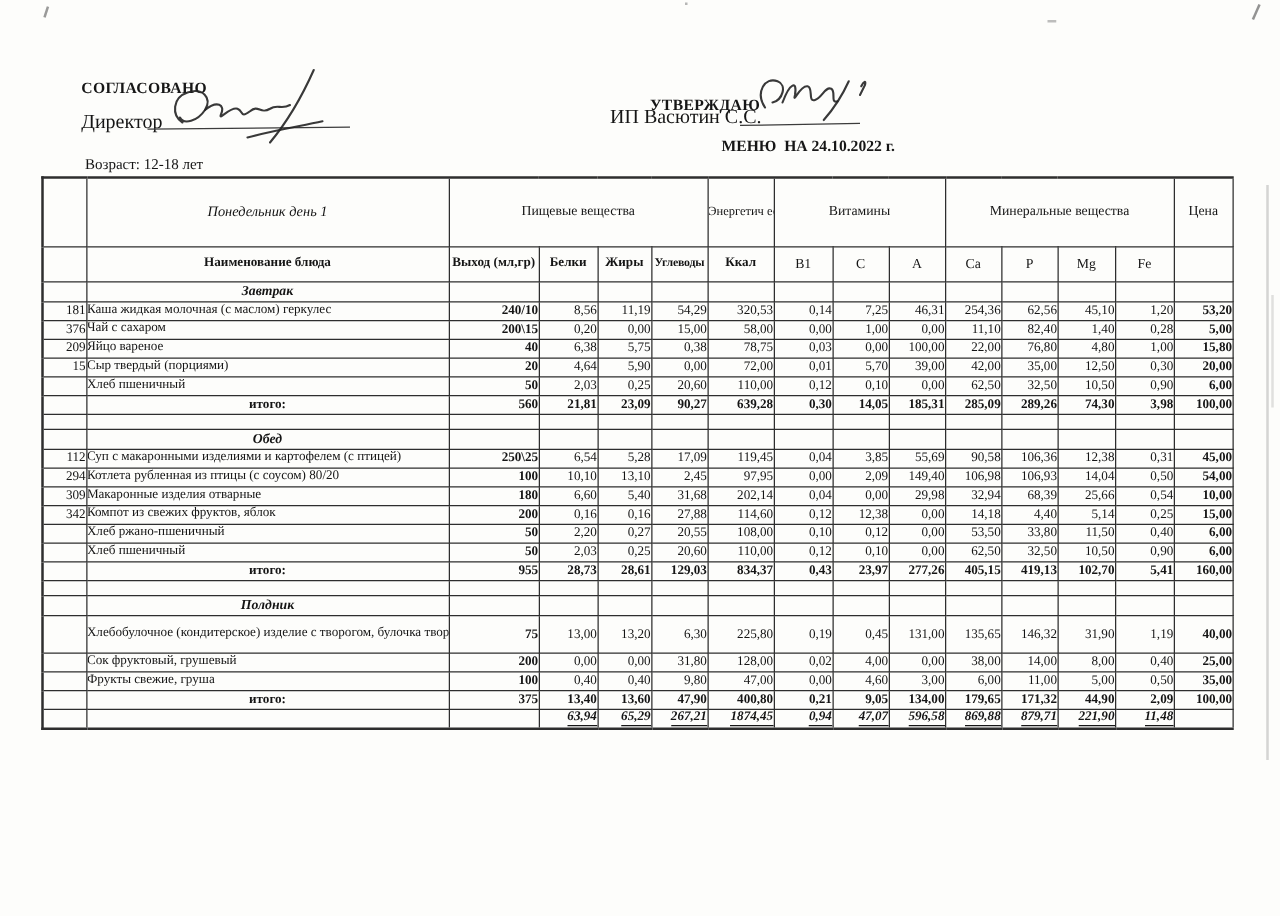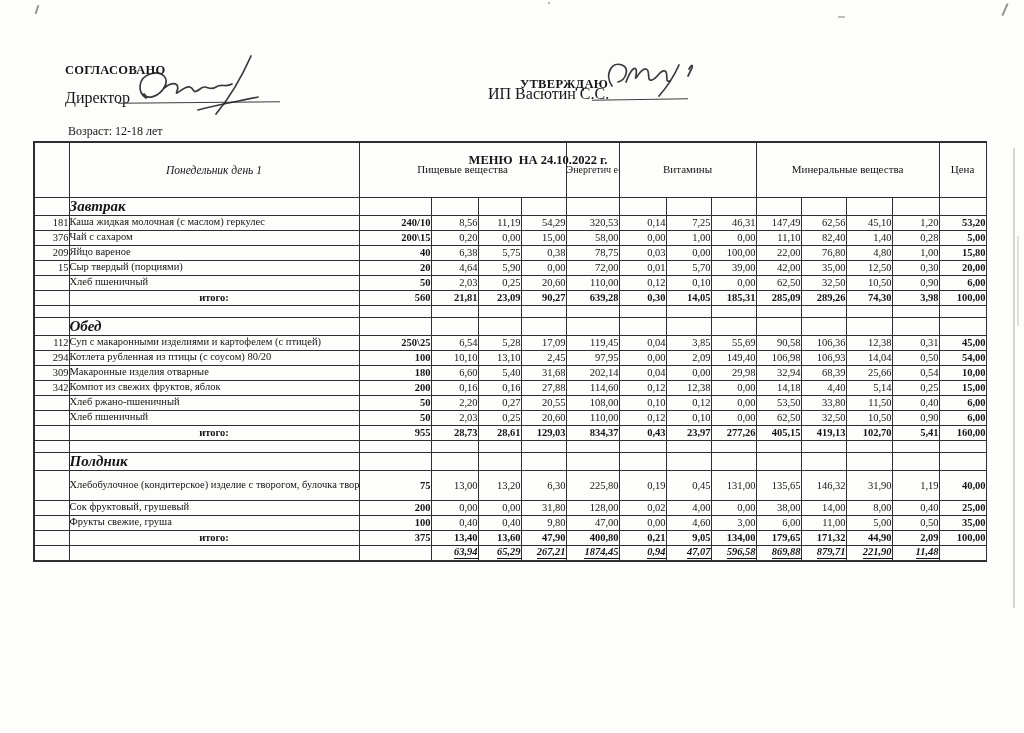--- a/index.html
+++ b/index.html
@@ -16,22 +16,22 @@
   .hdr-role{position:absolute;font-size:16px;}
   .hdr-role-left{left:65px;top:89px;}
   .hdr-role-right{left:488px;top:85px;}
   .sig-line{position:absolute;border-bottom:1.2px solid #3c3c3c;height:0;}
   .sig-line-left{left:118px;top:102px;width:162px;transform:rotate(-.6deg);}
   .sig-line-right{left:592px;top:99px;width:96px;transform:rotate(-1deg);}
   .sig-svg{position:absolute;}
   .sig-svg path{fill:none;stroke:#232323;stroke-width:1.7;stroke-linecap:round;opacity:.9;}
   .sig-director{left:130px;top:52px;}
   .sig-vasyutin{left:596px;top:54px;}
-  .menu-title{position:absolute;left:338px;top:110px;width:400px;text-align:center;
-    font-weight:bold;font-size:12.5px;white-space:pre-wrap;margin-top:43px;}
+  .menu-title{position:absolute;left:316px;top:110px;width:400px;text-align:right;
+    font-weight:bold;font-size:12.5px;white-space:pre-wrap;}
   .age-label{position:absolute;left:68px;top:124px;font-size:12px;}
   
   table.menu{position:absolute;left:33px;top:141px;width:952px;
     border-collapse:collapse;table-layout:fixed;font-size:10.5px;color:#151515;}
   table.menu td{border:1px solid #2e2e2e;padding:0;overflow:hidden;white-space:nowrap;
     vertical-align:middle;}
   table.menu tr td:first-child{border-left-width:2px;}
   table.menu thead tr.group td{border-top-width:2px;}
   td.colr{border-right-width:2px;}
   tr.grand td{border-bottom-width:2px;}
@@ -45,21 +45,21 @@
   td.hc{text-align:center;vertical-align:middle;font-weight:bold;font-size:10.5px;
     white-space:normal;line-height:1.1;}
   td.hc-sm{font-size:9.5px;letter-spacing:-.2px;}
   td.hc-plain{font-weight:normal;font-size:11px;}
   td.num{text-align:right;padding-right:2px;}
   td.name{text-align:left;padding:0 2px 0 3px;white-space:normal;line-height:1.2;}
   td.out{text-align:right;font-weight:bold;padding-right:4px;}
   td.val{text-align:right;padding-right:4px;}
   td.price{text-align:right;font-weight:bold;padding-right:3px;}
   td.b{font-weight:bold;}
-  td.seclbl{font-weight:bold;font-style:italic;text-align:left;font-size:15px;}
+  td.seclbl{font-weight:bold;font-style:italic;text-align:center;font-size:11px;}
   td.totlbl{font-weight:bold;text-align:center;}
   td.gval{font-weight:bold;font-style:italic;text-align:right;padding-right:4px;}
   td.vtop{vertical-align:top;padding-top:1px;}
   td.vbot{vertical-align:bottom;padding-bottom:2px;}
   span.u{border-bottom:1.3px solid #161616;padding-bottom:0px;display:inline-block;line-height:1.15;}
   
   .artifact{position:absolute;background:#6f6f6f;}
   .art-tl{left:36px;top:5px;width:1.5px;height:9px;transform:rotate(18deg);opacity:.7;}
   .art-tr{left:1004px;top:3px;width:1.5px;height:13px;transform:rotate(24deg);opacity:.75;}
   .art-dash{left:838px;top:16px;width:7px;height:1.5px;opacity:.45;}
@@ -123,20 +123,37 @@
     <thead>
       <tr class="group">
         <td></td>
         <td class="day">Понедельник день 1</td>
         <td class="ghead" colspan="4">Пищевые вещества</td>
         <td class="ghead energy">Энергетич еская ценность</td>
         <td class="ghead" colspan="3">Витамины</td>
         <td class="ghead" colspan="4">Минеральные вещества</td>
         <td class="ghead colr">Цена</td>
       </tr>
+      <tr class="head">
+        <td></td>
+        <td class="hc">Наименование блюда</td>
+        <td class="hc">Выход (мл,гр)</td>
+        <td class="hc">Белки</td>
+        <td class="hc">Жиры</td>
+        <td class="hc hc-sm">Углеводы</td>
+        <td class="hc">Ккал</td>
+        <td class="hc hc-plain">B1</td>
+        <td class="hc hc-plain">C</td>
+        <td class="hc hc-plain">A</td>
+        <td class="hc hc-plain">Ca</td>
+        <td class="hc hc-plain">P</td>
+        <td class="hc hc-plain">Mg</td>
+        <td class="hc hc-plain">Fe</td>
+        <td class="colr"></td>
+      </tr>
     </thead>
     <tbody id="table-body">
         <tr class="sec">
           <td></td>
           <td class="seclbl">Завтрак</td>
           <td></td>
           <td></td>
           <td></td>
           <td></td>
           <td></td>
@@ -153,21 +170,21 @@
           <td class="num">181</td>
           <td class="name">Каша жидкая молочная (с маслом) геркулес</td>
           <td class="out">240/10</td>
           <td class="val">8,56</td>
           <td class="val">11,19</td>
           <td class="val">54,29</td>
           <td class="val">320,53</td>
           <td class="val">0,14</td>
           <td class="val">7,25</td>
           <td class="val">46,31</td>
-          <td class="val">147,49</td>
+          <td class="val">254,36</td>
           <td class="val">62,56</td>
           <td class="val">45,10</td>
           <td class="val">1,20</td>
           <td class="price colr">53,20</td>
         </tr>
         <tr class="data">
           <td class="num">376</td>
           <td class="name">Чай с сахаром</td>
           <td class="out">200\15</td>
           <td class="val">0,20</td>

